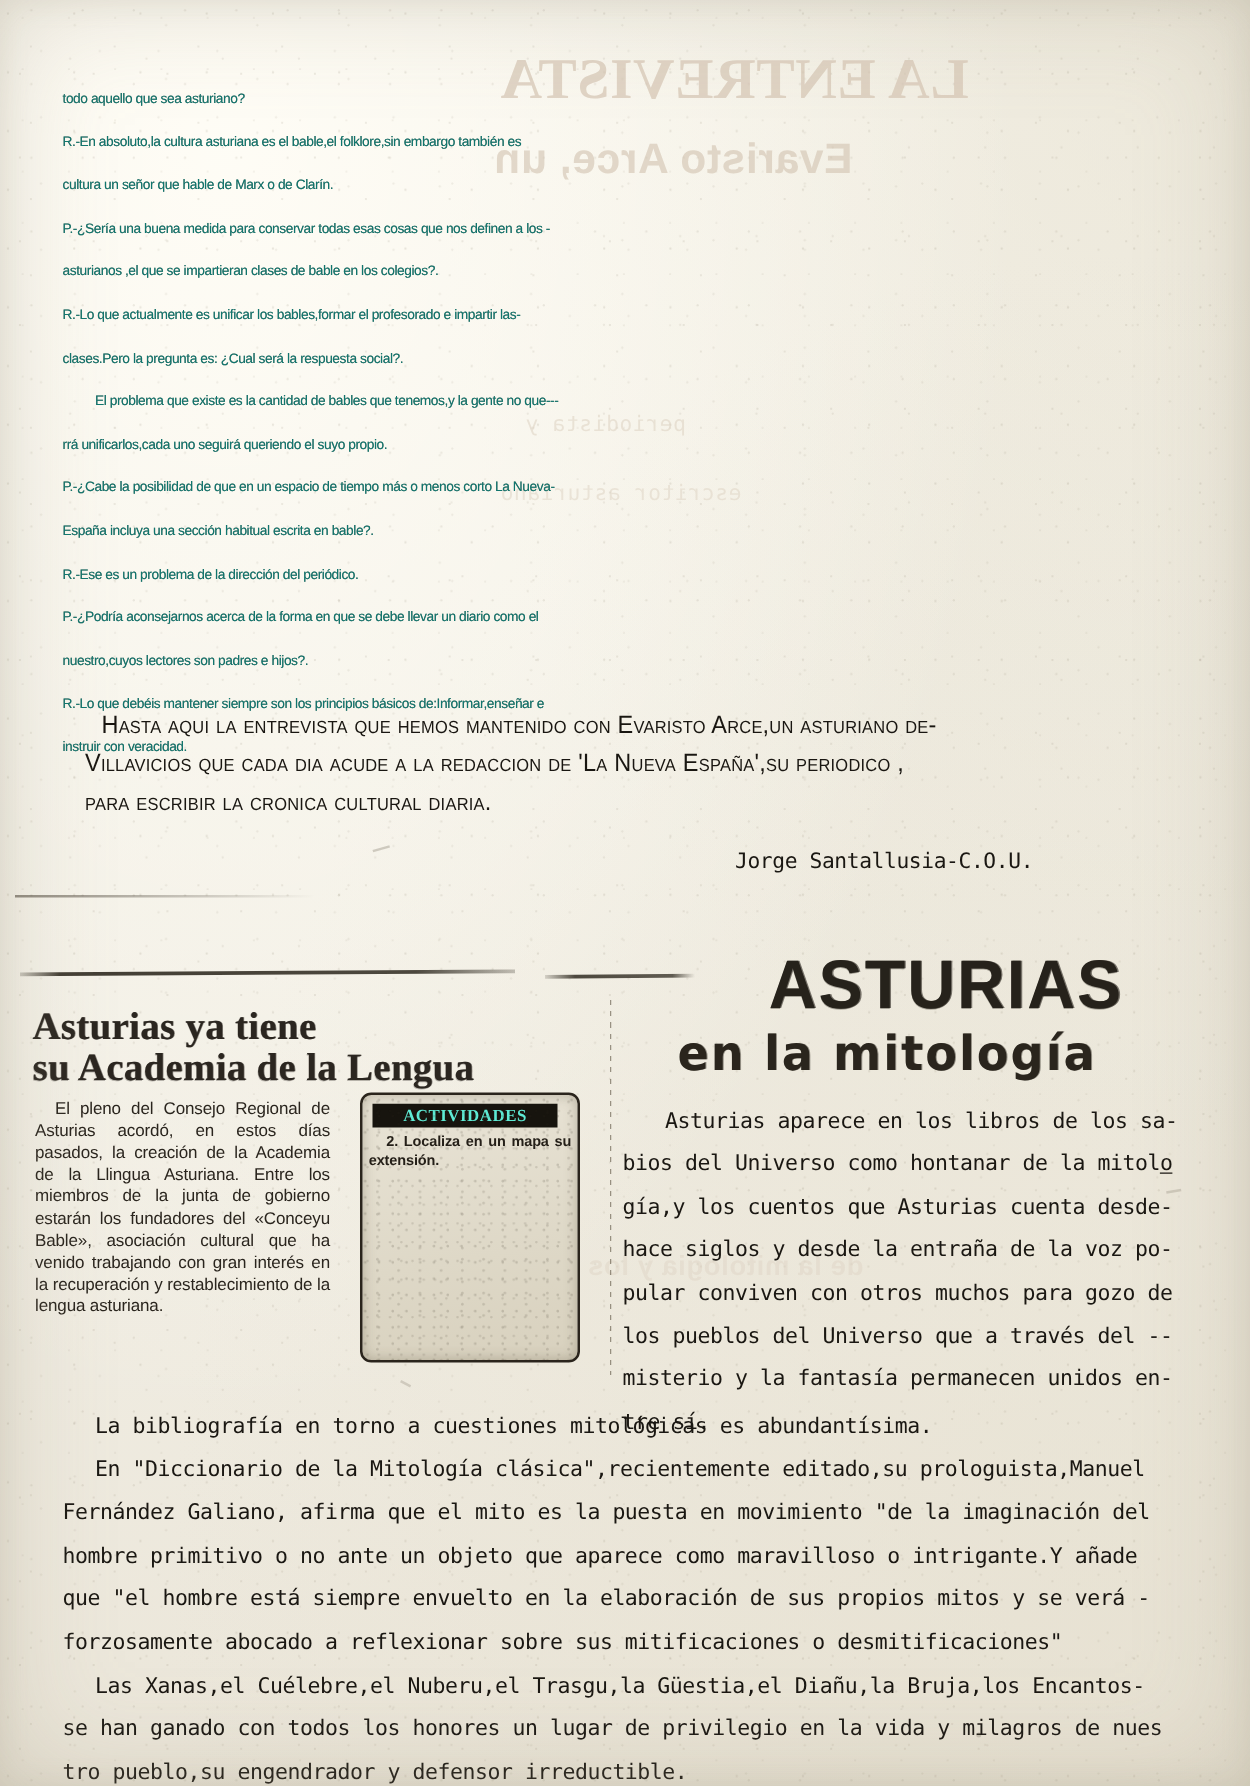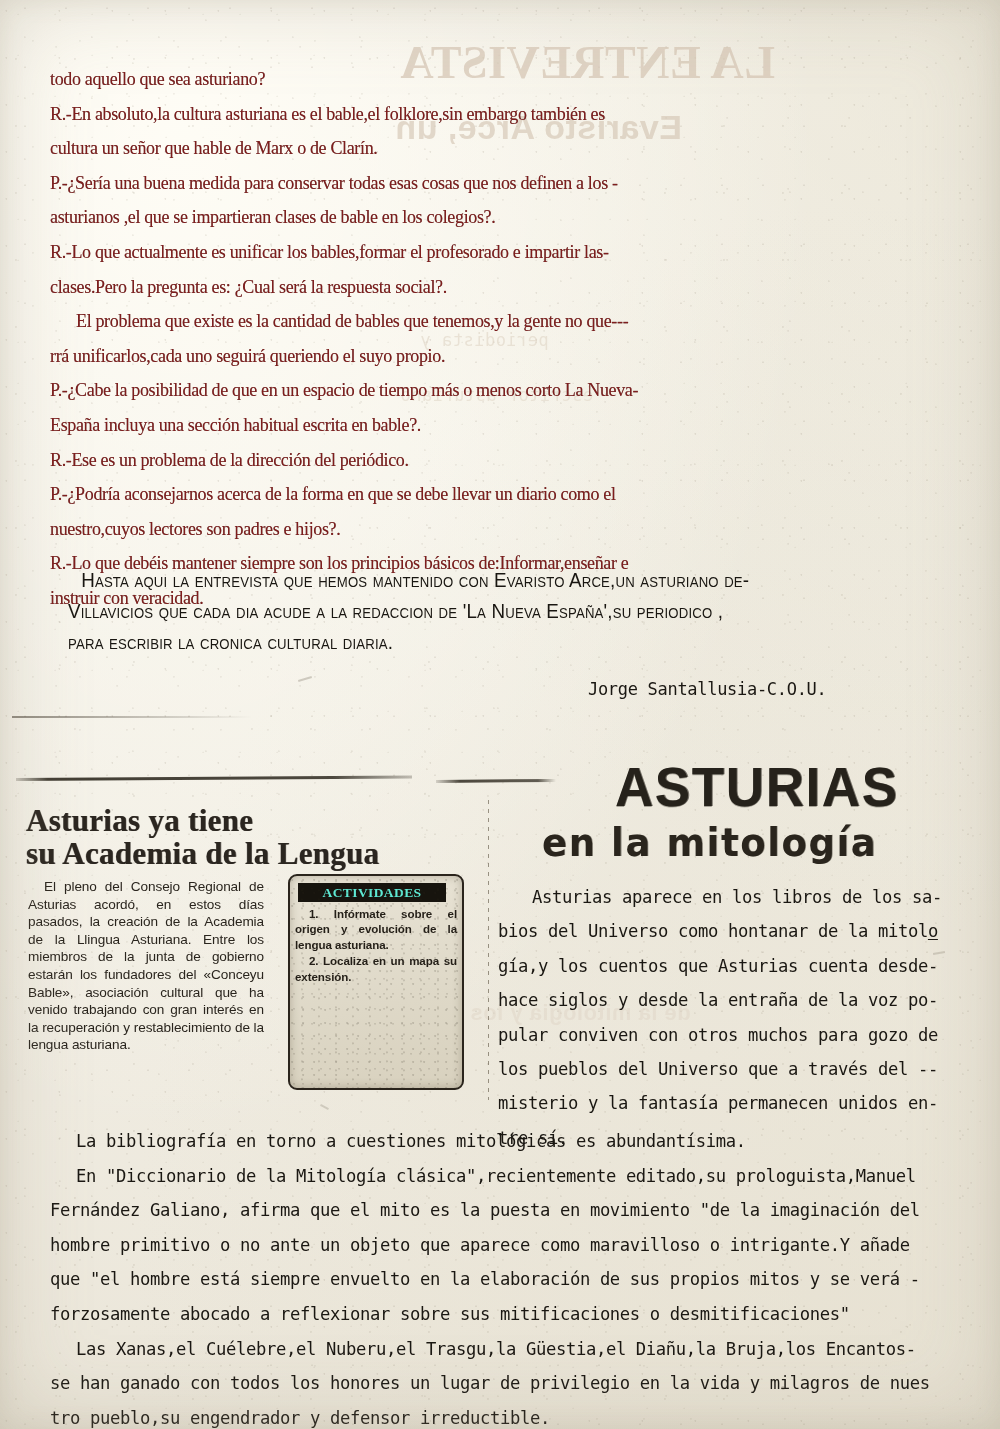--- a/index.html
+++ b/index.html
@@ -61,25 +61,25 @@
     font-family:"Liberation Sans", sans-serif;
     font-size:34px;color:#d3c4b2;opacity:.62;
   }
   #bleed-l1{left:420px;top:330px;font-family:"DejaVu Sans Mono",monospace;font-size:17px;font-weight:400;color:#ddd2c2;opacity:.55;}
   #bleed-l2{left:400px;top:385px;font-family:"DejaVu Sans Mono",monospace;font-size:17px;font-weight:400;color:#ddd2c2;opacity:.5;}
   #bleed-l3{left:470px;top:1000px;font-family:"Liberation Sans",sans-serif;font-size:22px;color:#ded3c4;opacity:.45;}
 
   
   .tw{
     position:absolute;
-    font-family:Liberation Serif, serif;
-    font-size:18px;
+    font-family:Liberation Sans, sans-serif;
+    font-size:11px;
     line-height:34.6px;
     letter-spacing:-0.35px;
-    color:#7f1d1d;
+    color:#0f766e;
     white-space:pre;
     text-shadow:0 0 .5px rgba(26,23,18,.5);
   }
   #interview-block{left:50px;top:62px;}
   #interview-block .ln{display:block;}
   .ln.indent{padding-left:26px;}
 
   
   #closing-note{
     position:absolute;left:68px;top:565px;
@@ -275,21 +275,20 @@
 su Academia de la Lengua</div>
 
   <div id="article-left-body">
     <span class="first-indent">El pleno del Consejo Regional de Asturias acordó, en estos días pasados, la creación de la Academia de la Llingua Asturiana. Entre los miembros de la junta de gobierno estarán los fundadores del «Conceyu Bable», asociación cultural que ha venido trabajando con gran interés en la recuperación y restablecimiento de la lengua asturiana.</span>
   </div>
 
   <div id="activities-box">
     <div id="activities-title">ACTIVIDADES</div>
     <div id="activities-list">
       <ol>
-          <li>1. Infórmate sobre el origen y evolución de la lengua asturiana.</li>
           <li>2. Localiza en un mapa su extensión.</li>
         </ol>
     </div>
     <div id="activities-grain"></div>
   </div>
 </div>
 
 <div id="column-separator"></div>
 
 <div id="masthead-asturias">ASTURIAS</div>

